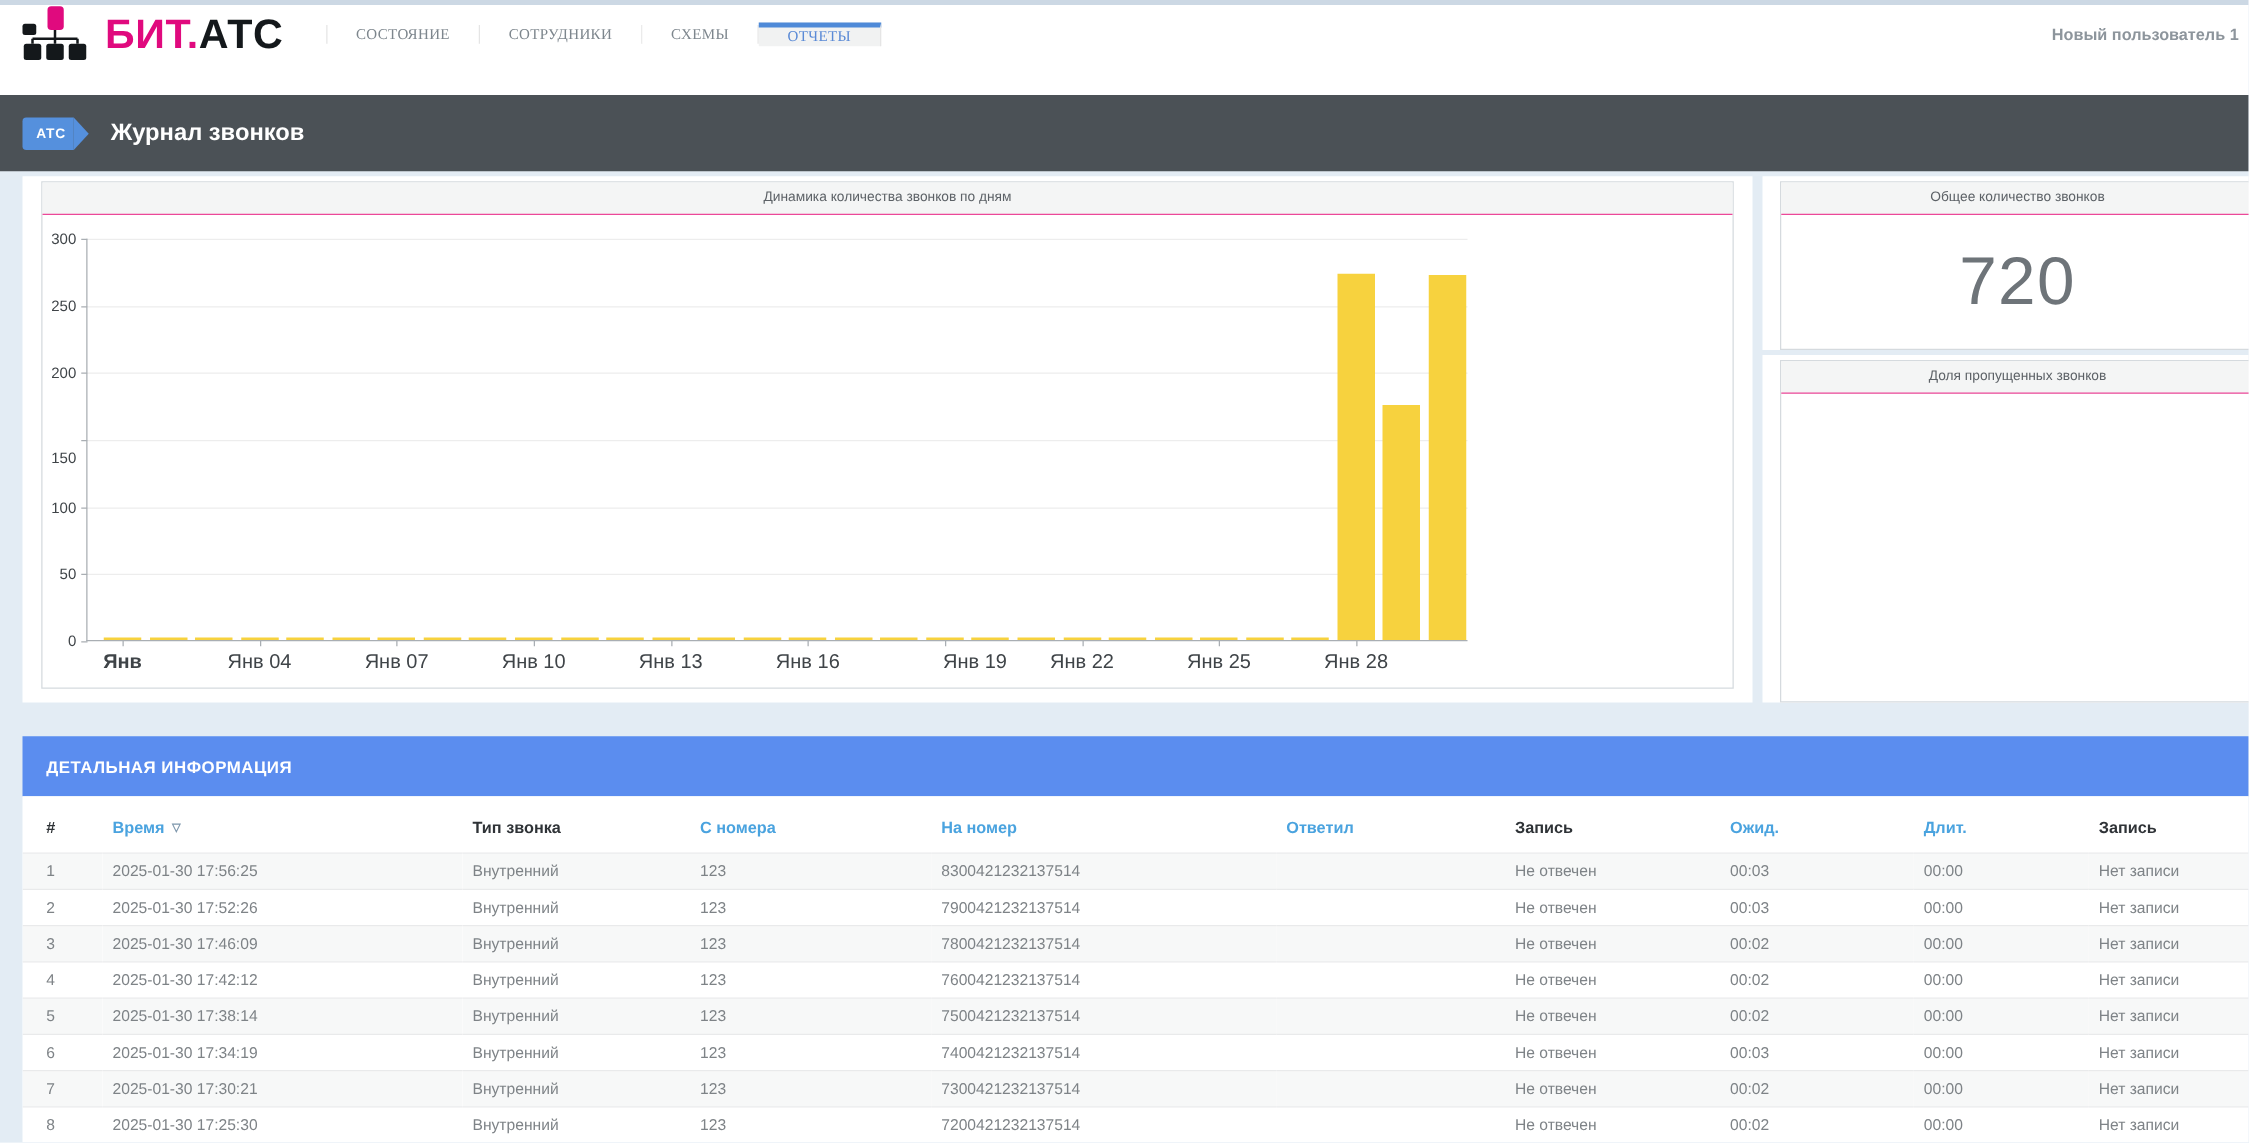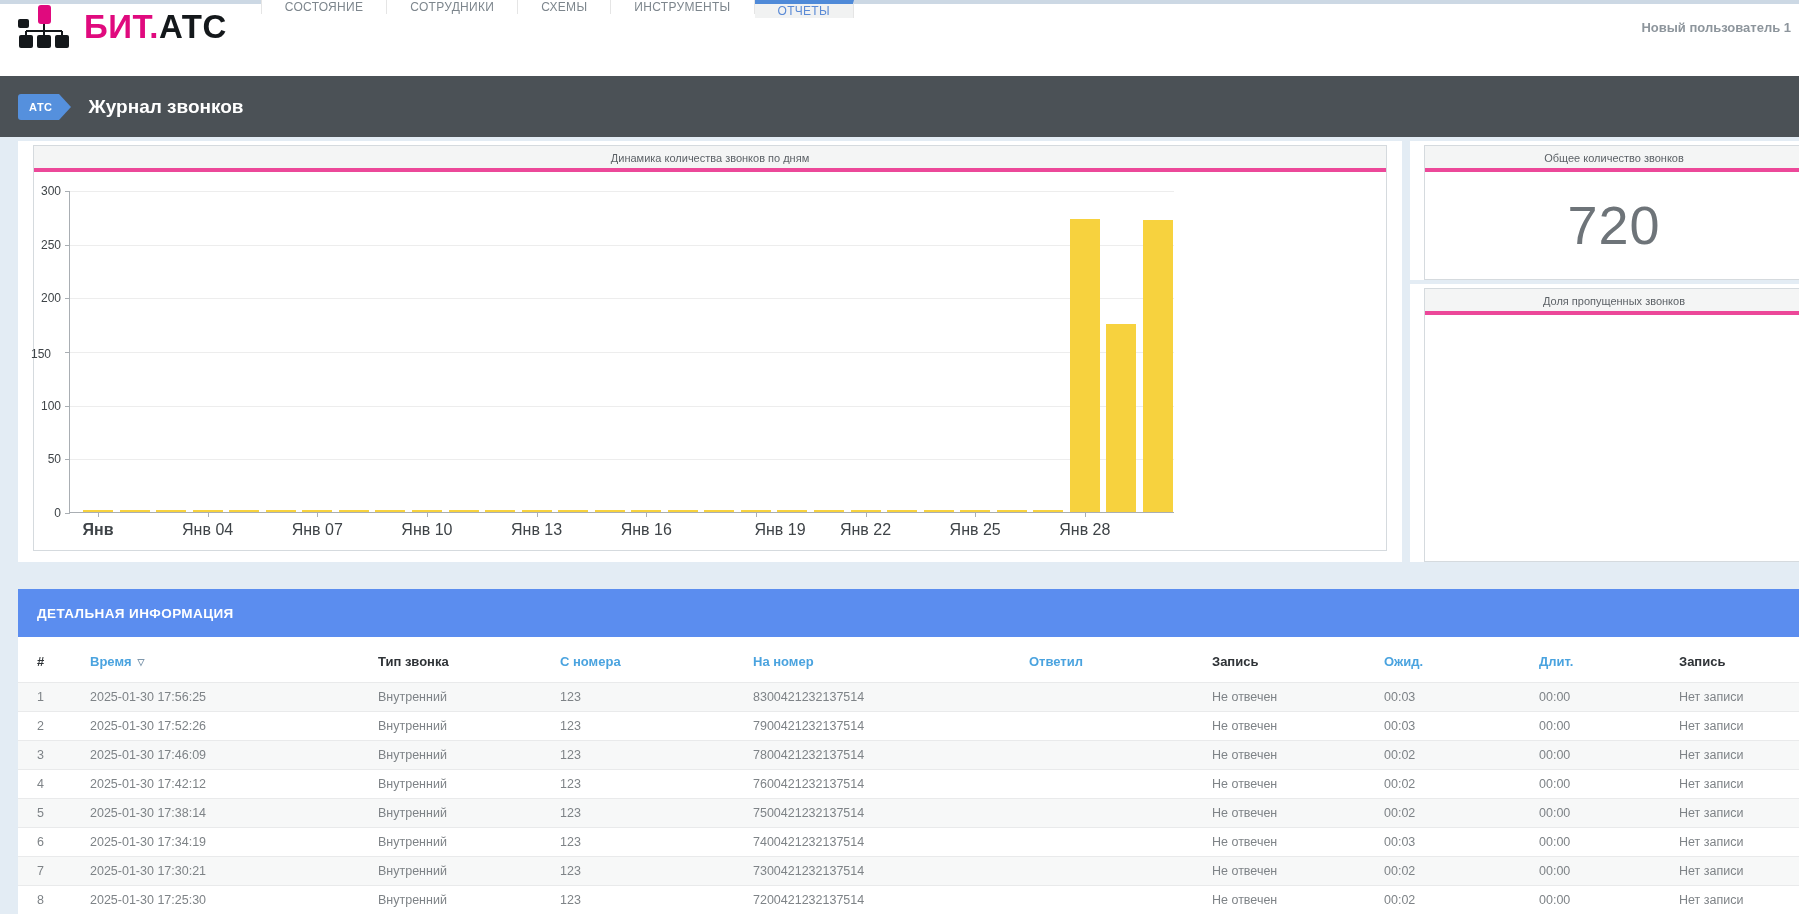--- a/index.html
+++ b/index.html
@@ -9,39 +9,39 @@
 
   
   .topnav { position:absolute; top:0; left:0; right:0; height:76px; background:#fff; }
   .topstrip { position:absolute; top:0; left:0; right:0; height:4px; background:#ccd8e4; }
   .nav-inner { position:relative; display:flex; height:54px; align-items:stretch; }
   .logo { display:flex; align-items:center; padding:0 34px 0 16px; }
   .logo svg { margin-right:14px; }
   .logo-text { font-size:33px; font-weight:bold; letter-spacing:0.5px; white-space:nowrap; }
   .brand-pink { color:#e00a7e; }
   .brand-dark { color:#14181b; }
-  .tabs { display:flex; align-items:flex-start; }
+  .tabs { display:flex; align-items:center;font-family:Liberation Serif, serif; }
   .tab { display:flex; align-items:center; padding:0 23px; font-size:12px; color:#7d868d;
          border-right:1px solid #e5e5e5; cursor:pointer; letter-spacing:0.3px; background:#fff; }
   .tab:first-child { border-left:1px solid #e5e5e5; }
   .tab.active { background:#f1f2f2; color:#5a8ad6; border-top:4px solid #4f8ad8; position:relative; z-index:2; }
   .user { margin-left:auto; align-self:center; padding-right:8px; font-size:13px; font-weight:bold; color:#8d959c; white-space:nowrap; }
 
   
   .subheader { position:absolute; top:76px; left:0; right:0; height:61px; background:#4b5156; display:flex; align-items:center; padding-left:18px; }
   .badge { position:relative; background:#5590dd; color:#fff; font-size:11px; font-weight:bold;
            height:26px; line-height:26px; padding:0 6px 0 11px; border-radius:3px 0 0 3px; letter-spacing:0.5px; }
   .badge:after { content:""; position:absolute; right:-12px; top:0; width:0; height:0;
                  border-top:13px solid transparent; border-bottom:13px solid transparent; border-left:12px solid #5590dd; }
   .page-title { color:#fff; font-size:19px; font-weight:bold; margin-left:30px; }
 
   
   .card-outer { position:absolute; background:#fff; }
   .card-inner { position:absolute; border:1px solid #d5dade; background:#fff; }
-  .card-titlebar { height:26px; line-height:25px; background:#f4f5f5; border-bottom:4px solid #ec4899;
+  .card-titlebar { height:26px; line-height:25px; background:#f4f5f5; border-bottom:1px solid #ec4899;
                    text-align:center; font-size:11px; color:#5d6267; }
 
   .chart-outer { left:18px; top:141px; width:1384px; height:421px; }
   .chart-inner { left:15px; top:4px; right:15px; bottom:11px; }
 
   .plotarea { position:absolute; left:35px; top:45px; width:1105px; height:322px;
               border-left:1px solid #a9aeb3; border-bottom:1px solid #a9aeb3; overflow:visible; }
   .gridline { position:absolute; left:0; width:100%; height:1px; background:#ededed; }
   .ytick { position:absolute; left:-5px; width:5px; height:1px; background:#a9aeb3; }
   .ylab { position:absolute; right:109%; width:40px; text-align:right; font-size:12px; color:#3f4448; margin-top:-7px; right:calc(100% + 9px); }
@@ -95,21 +95,20 @@
           <rect x="3" y="31" width="14" height="13" rx="2" fill="#14181b"></rect>
           <rect x="21" y="31" width="14" height="13" rx="2" fill="#14181b"></rect>
           <rect x="39" y="31" width="14" height="13" rx="2" fill="#14181b"></rect>
         </svg>
         <div class="logo-text"><span class="brand-pink">БИТ.</span><span class="brand-dark">АТС</span></div>
       </div>
       <nav class="tabs" id="tabs">
           <div class="tab">СОСТОЯНИЕ</div>
           <div class="tab">СОТРУДНИКИ</div>
           <div class="tab">СХЕМЫ</div>
-          <div class="tab">ИНСТРУМЕНТЫ</div>
           <div class="tab active">ОТЧЕТЫ</div>
         </nav>
       <div class="user">Новый пользователь 1</div>
     </div>
   </div>
 
   <div class="subheader">
     <span class="badge">АТС</span>
     <span class="page-title">Журнал звонков</span>
   </div>
@@ -121,21 +120,21 @@
           <div class="ytick" style="top: 322px;"></div>
           <div class="ylab" style="top: 322px;">0</div>
           <div class="gridline" style="top: 268.333px;"></div>
           <div class="ytick" style="top: 268.333px;"></div>
           <div class="ylab" style="top: 268.333px;">50</div>
           <div class="gridline" style="top: 214.667px;"></div>
           <div class="ytick" style="top: 214.667px;"></div>
           <div class="ylab" style="top: 214.667px;">100</div>
           <div class="gridline" style="top: 161px;"></div>
           <div class="ytick" style="top: 161px;"></div>
-          <div class="ylab" style="top: 163px; text-align: center;">150</div>
+          <div class="ylab" style="top: 175px;">150</div>
           <div class="gridline" style="top: 107.333px;"></div>
           <div class="ytick" style="top: 107.333px;"></div>
           <div class="ylab" style="top: 107.333px;">200</div>
           <div class="gridline" style="top: 53.6667px;"></div>
           <div class="ytick" style="top: 53.6667px;"></div>
           <div class="ylab" style="top: 53.6667px;">250</div>
           <div class="gridline" style="top: 0px;"></div>
           <div class="ytick" style="top: 0px;"></div>
           <div class="ylab" style="top: 0px;">300</div>
           <div class="bar" style="left: 13px; width: 30px; height: 2px; background: rgb(247, 210, 62);"></div>

